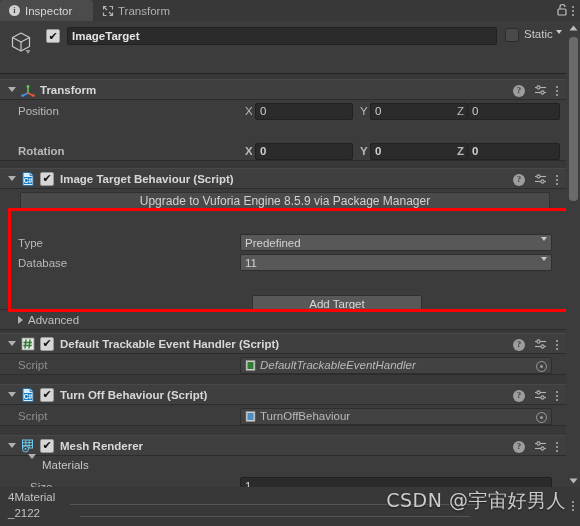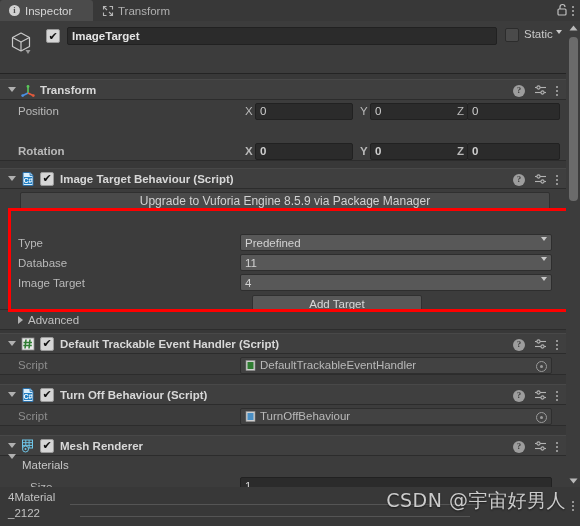--- a/index.html
+++ b/index.html
@@ -358,27 +358,20 @@
           <span class="dd-caret"><span class="tri tri-down-sm"></span></span>
         </span>
       </div>
       <div class="frow" style="position:absolute;top:64px;left:0;width:566px;">
         <span class="flabel">Database</span>
         <span class="dropdown" style="position:absolute;left:240px;width:312px;top:1px;">
           <span>11</span>
           <span class="dd-caret"><span class="tri tri-down-sm"></span></span>
         </span>
       </div>
-      <div class="frow" style="position:absolute;top:84px;left:0;width:566px;">
-        <span class="flabel">Image Target</span>
-        <span class="dropdown" style="position:absolute;left:240px;width:312px;top:1px;">
-          <span>4</span>
-          <span class="dd-caret"><span class="tri tri-down-sm"></span></span>
-        </span>
-      </div>
       <div style="position:absolute;top:104px;left:12px;width:566px;height:20px;">
         <div class="add-target-btn">Add Target</div>
       </div>
     </div>
     <div class="advanced-row">
       <span style="margin-left:18px;margin-right:5px;display:inline-flex;">
           <span class="tri tri-right"></span>
         </span>
       <span style="font-size:11.5px;color:#c0c0c0;">Advanced</span>
     </div>
@@ -417,21 +410,21 @@
         <span class="kebab">
             <i></i>
             <i></i>
             <i></i>
           </span>
       </span>
     </div>
     <div class="comp-body" style="height:21px;">
       <div class="frow" style="top:1px;">
         <span class="flabel" style="color:#8d8d8d;">Script</span>
-        <span class="objfield" style="left:240px;width:312px;">
+        <span class="objfield" style="left:240px;width:312px;font-style:italic;">
           <span class="script-mini">
             <svg width="11" height="11" viewBox="0 0 11 11">
                 <rect x="1" y="0.5" width="9" height="10" fill="#cfcfcf" stroke="#8d8d8d" stroke-width="0.6"></rect>
                 <rect x="2.5" y="2" width="6" height="7" fill="#2f7d32"></rect>
               </svg>
           </span>
           <span>DefaultTrackableEventHandler</span>
           <span class="target-dot"></span>
         </span>
       </div>
@@ -518,21 +511,21 @@
           </g>
             </svg>
         </span>
         <span class="kebab">
             <i></i>
             <i></i>
             <i></i>
           </span>
       </span>
     </div>
-    <div class="comp-body" style="height:52px;border-bottom:none;">
+    <div class="comp-body" style="height:52px;border-bottom:none;padding-left:20px;">
       <div style="position:relative;height:20px;">
         <span class="materials-fold"><span class="tri tri-down"></span></span>
         <span style="position:absolute;left:22px;top:3px;font-size:11.5px;color:#c6c6c6;">Materials</span>
       </div>
       <div class="frow" style="position:absolute;top:20px;left:0;width:566px;height:22px;">
         <span class="flabel indent2">Size</span>
         <span class="size-field">1</span>
       </div>
       <div class="cut-field" style="top:40px;"></div>
     </div>

